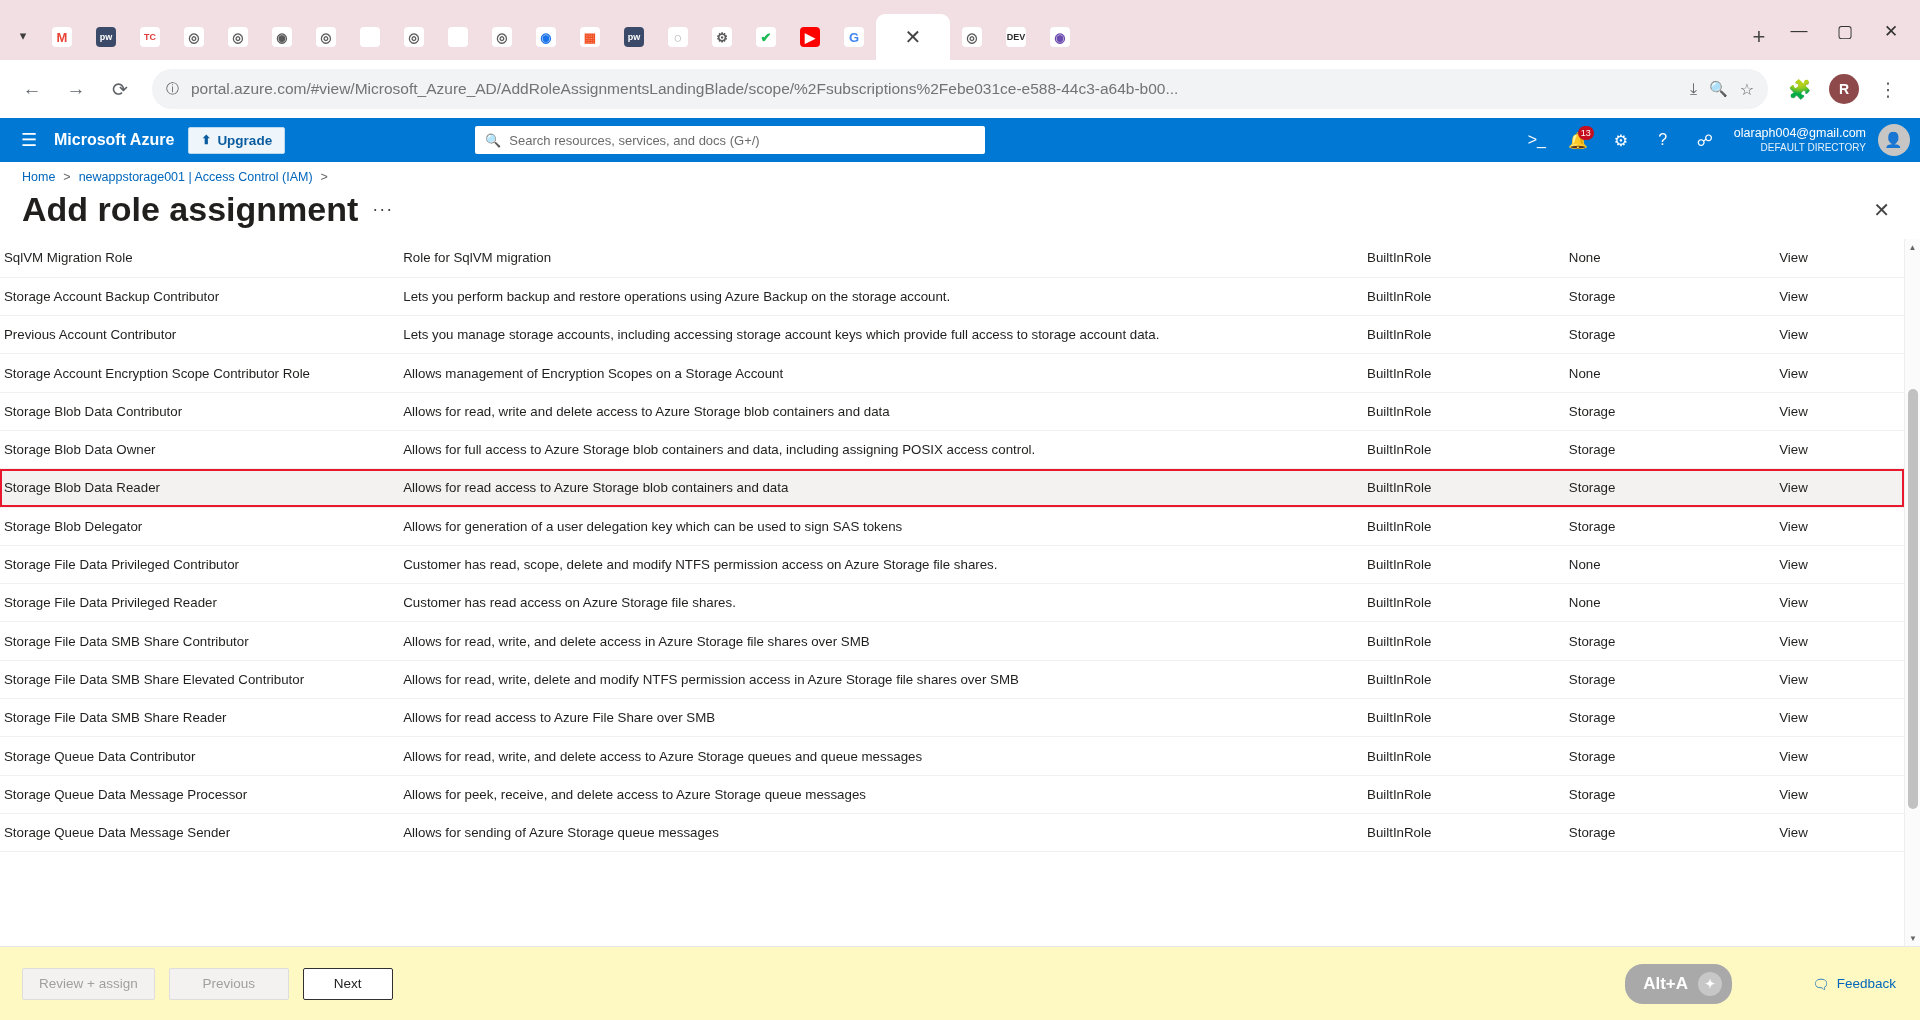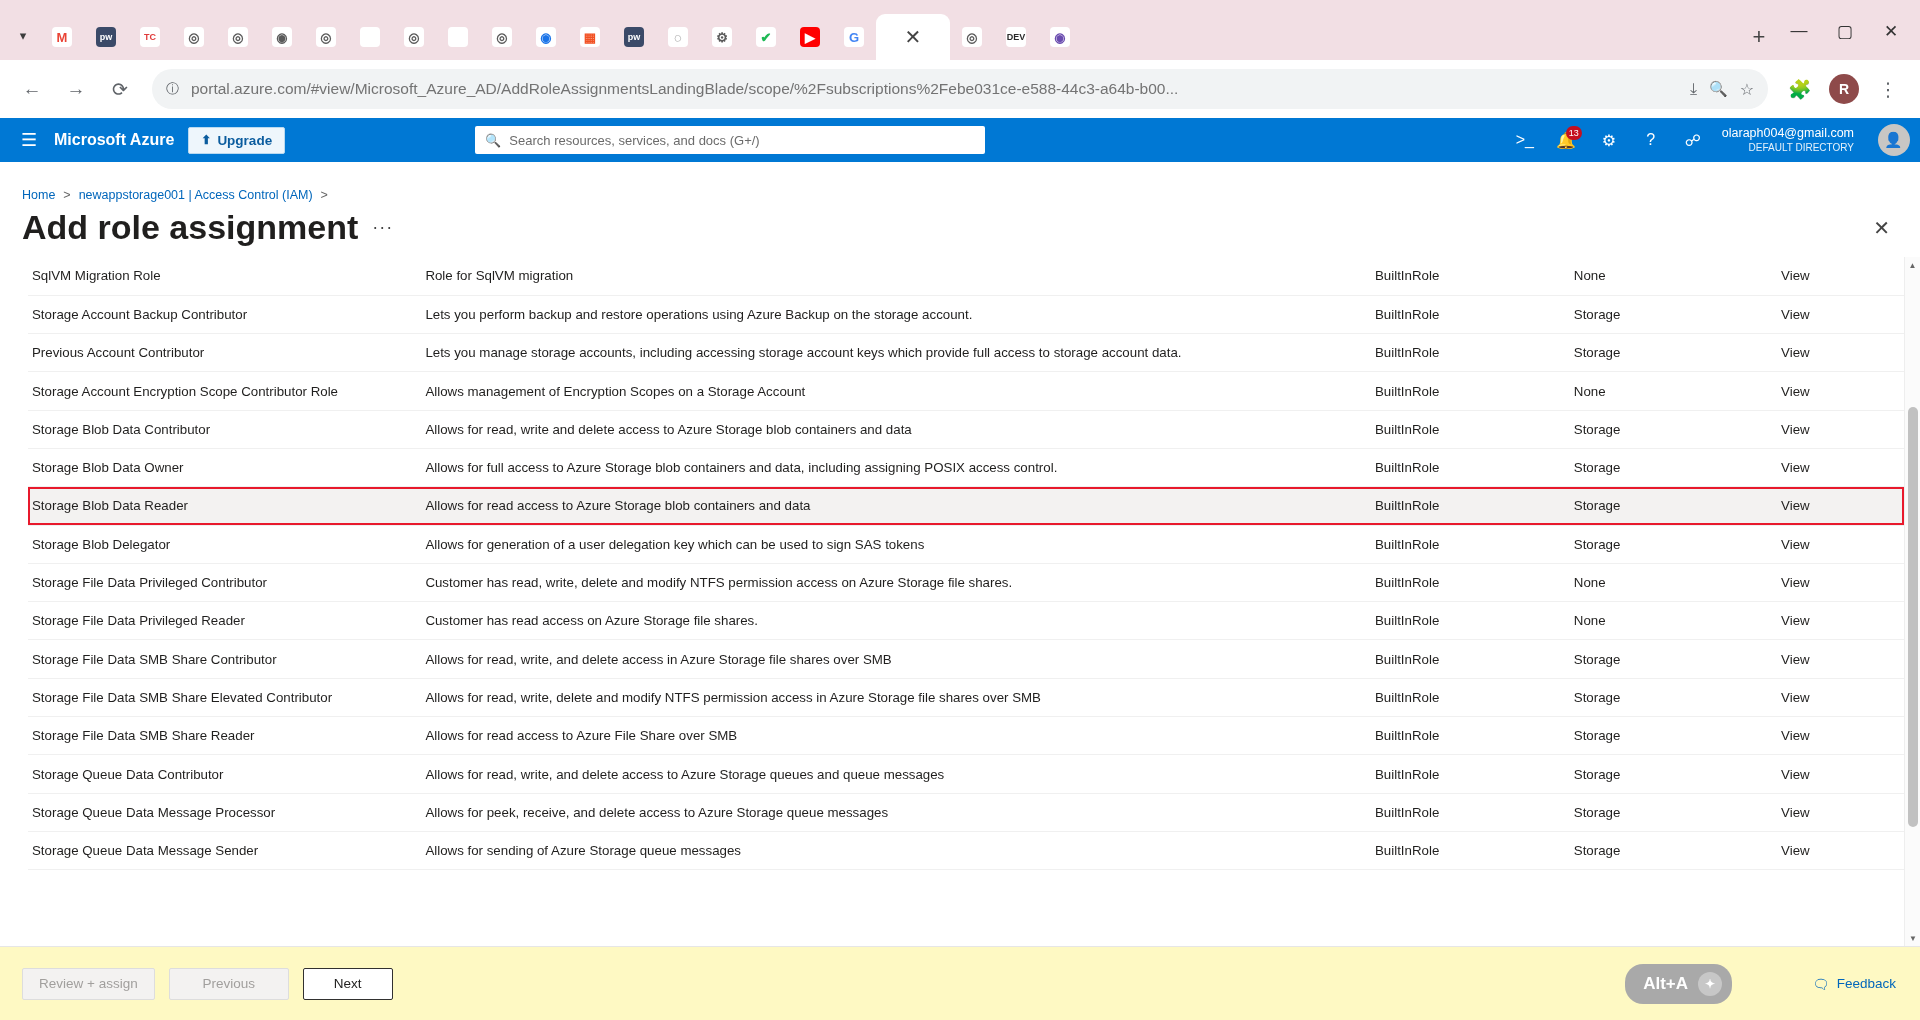--- a/index.html
+++ b/index.html
@@ -93,44 +93,44 @@
   .az-right { margin-left: auto; display: flex; align-items: center; gap: 4px; }
   .az-icon-btn {
     width: 38px; height: 38px; display: flex; align-items: center;
     justify-content: center; font-size: 16px; position: relative; color:#fff;
   }
   .badge {
     position: absolute; top: 5px; right: 4px; background: #c50f1f; color: #fff;
     font-size: 9px; min-width: 14px; height: 14px; border-radius: 7px;
     display: flex; align-items: center; justify-content: center; padding: 0 3px;
   }
-  .az-account { text-align: right; line-height: 1.25; margin: 0 20px 0 6px; }
+  .az-account { text-align: right; line-height: 1.25; margin: 0 8px 0 6px; }
   .az-account .em { font-size: 12.5px; }
   .az-account .dir { font-size: 10px; opacity: .9; }
   .az-avatar {
     width: 32px; height: 32px; border-radius: 50%; background: #c8c6c4;
     display: flex; align-items: center; justify-content: center; color: #555;
     font-size: 15px;
   }
 
   .breadcrumb {
-    display: flex; align-items: center; gap: 8px; padding: 26px 22px 0 22px;
+    display: flex; align-items: center; gap: 8px; padding: 8px 22px 0 22px;
     font-size: 12.5px; color: #0066bb;
   }
   .breadcrumb .sep { color: #666; }
 
   .blade-title-row {
     display: flex; align-items: center; padding: 6px 22px 10px 22px;
   }
   .blade-title { font-size: 34px; font-weight: 600; color: #201f1e; }
   .blade-dots { font-size: 18px; color: #444; margin-left: 14px; letter-spacing: 1px; }
   .blade-close { margin-left: auto; font-size: 20px; color: #444; padding-right: 8px;}
 
   .table-wrap { flex: 1; position: relative; min-height: 0; display: flex; }
-  .table-scroll { flex: 1; overflow: hidden; margin-left: 28px; }
+  .table-scroll { flex: 1; overflow: hidden; }
   table.roles { width: 100%; border-collapse: collapse; table-layout: fixed; }
   table.roles td {
     font-size: 13.3px; color: #201f1e; padding: 0 4px; height: 38.3px;
     vertical-align: middle; border-bottom: 1px solid #f0f0f0;
     white-space: nowrap; overflow: hidden; text-overflow: ellipsis;
   }
   td.c-name { width: 372px; padding-left: 42px; }
   td.c-desc { width: 898px; }
   td.c-type { width: 188px; }
   td.c-cat  { width: 196px; }
@@ -377,21 +377,21 @@
               </tr>
               <tr>
                 <td class="c-name">Storage Blob Delegator</td>
                 <td class="c-desc">Allows for generation of a user delegation key which can be used to sign SAS tokens</td>
                 <td class="c-type">BuiltInRole</td>
                 <td class="c-cat">Storage</td>
                 <td class="c-view">View</td>
               </tr>
               <tr>
                 <td class="c-name">Storage File Data Privileged Contributor</td>
-                <td class="c-desc">Customer has read, write, delete and modify NTFS permission access on Azure Storage file shares.</td>
+                <td class="c-desc">Customer has read, scope, delete and modify NTFS permission access on Azure Storage file shares.</td>
                 <td class="c-type">BuiltInRole</td>
                 <td class="c-cat">None</td>
                 <td class="c-view">View</td>
               </tr>
               <tr>
                 <td class="c-name">Storage File Data Privileged Reader</td>
                 <td class="c-desc">Customer has read access on Azure Storage file shares.</td>
                 <td class="c-type">BuiltInRole</td>
                 <td class="c-cat">None</td>
                 <td class="c-view">View</td>

